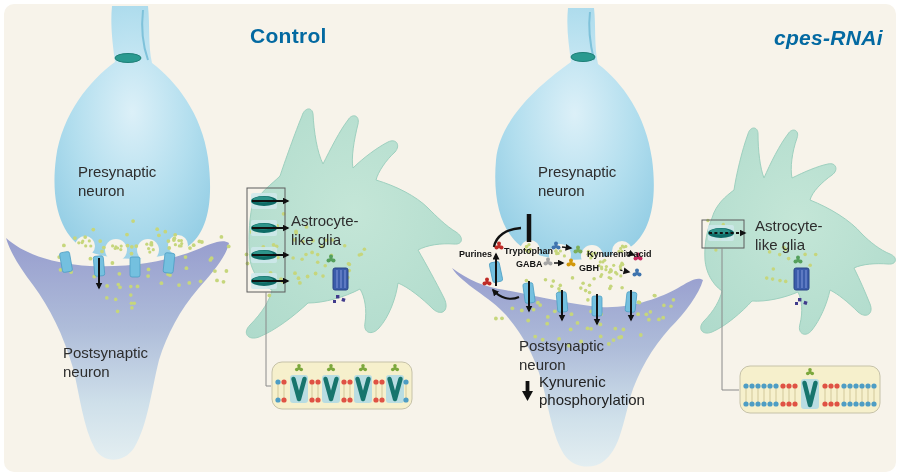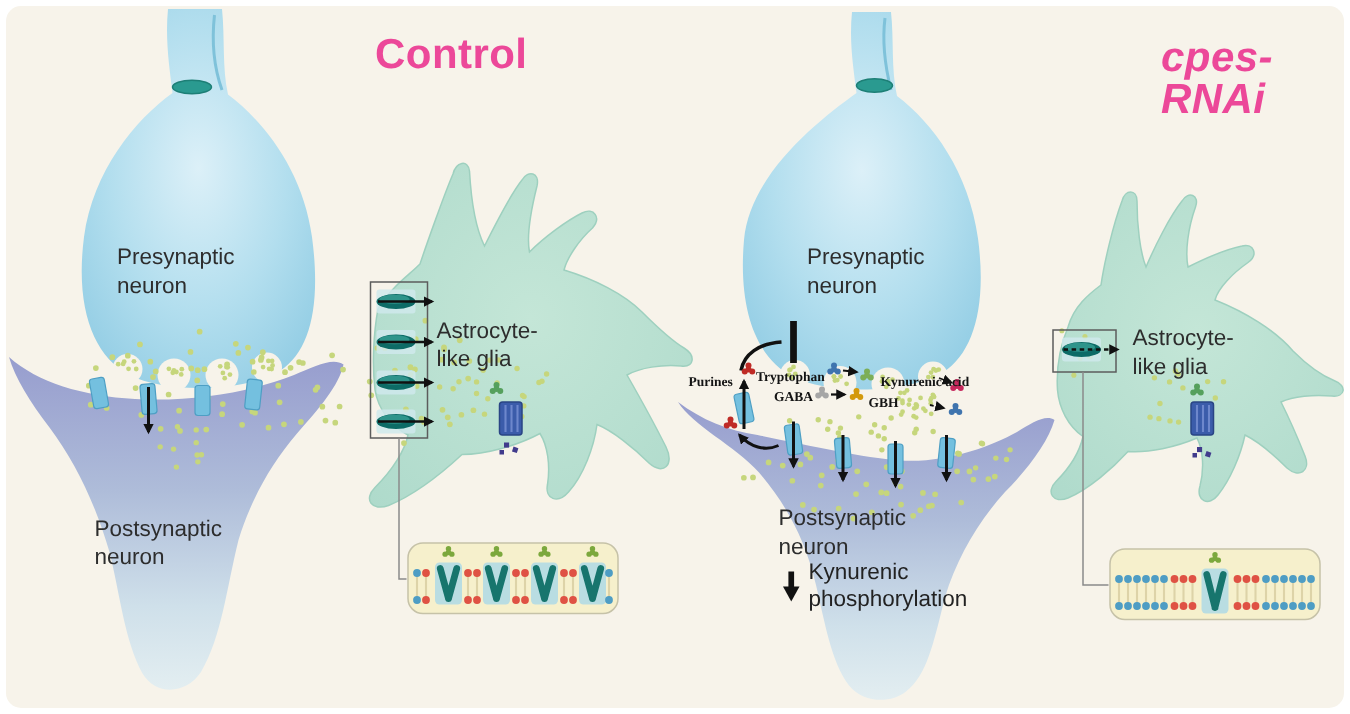--- a/index.html
+++ b/index.html
@@ -1,22 +1,22 @@
 <!DOCTYPE html>
 <html><head>
 <meta charset="utf-8">
 <style>
   html,body{margin:0;padding:0;background:#ffffff;}
   #stage{position:relative;width:900px;height:476px;background:#ffffff;overflow:hidden;
          font-family:"Liberation Sans", sans-serif;}
   #art{position:absolute;left:0;top:0;}
   .lbl{position:absolute;white-space:pre-line;color:#2d2d2d;font-size:15px;line-height:19px;}
-  .title{font-size:28px;font-weight:bold;color:#ec4899;letter-spacing:.3px;line-height:28px;}
+  .title{font-size:21px;font-weight:bold;color:#0369a1;letter-spacing:.3px;line-height:28px;}
   .italic{font-style:italic;margin-left:14px;}
-  .m{font-size:9px;font-weight:bold;color:#141414;line-height:10px;white-space:nowrap;font-family:Liberation Serif, serif;}
+  .m{font-size:9px;font-weight:bold;color:#141414;line-height:10px;white-space:nowrap;}
   .effect{position:absolute;display:flex;align-items:center;gap:5px;}
   .efftext{font-size:15px;line-height:18px;white-space:pre-line;color:#222;}
 </style>
 </head>
 <body>
 
 <div id="stage">
 <svg id="art" width="900" height="476" viewBox="0 0 900 476">
   <defs>
     <radialGradient id="bulbG" cx="50%" cy="42%" r="70%">

